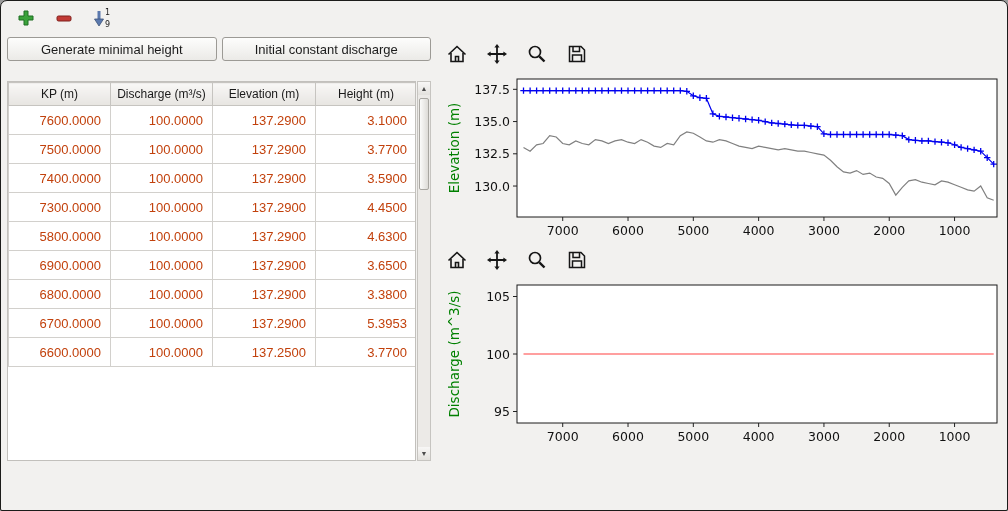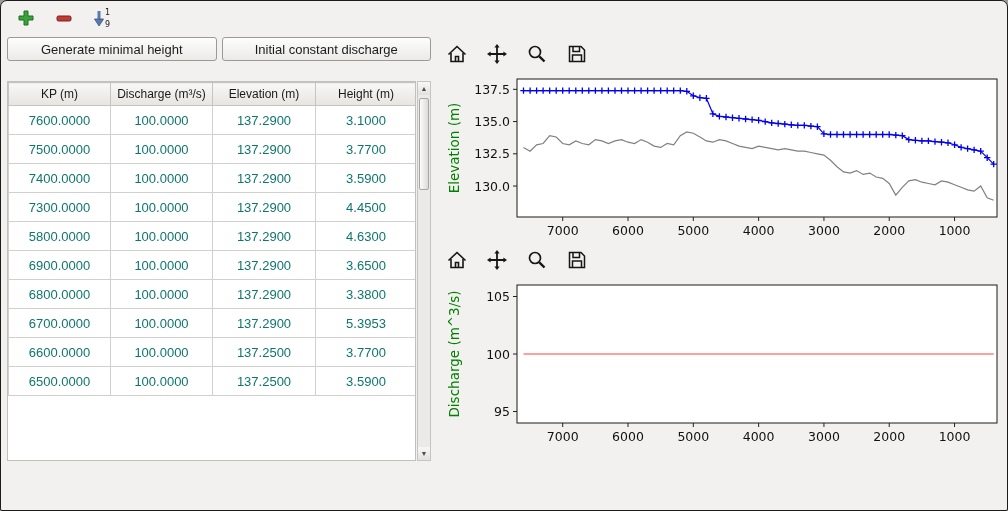--- a/index.html
+++ b/index.html
@@ -67,22 +67,22 @@
     height:23px;
     background:linear-gradient(#f8f7f6,#e7e5e1);
     border:1px solid #c6c4c0;
     font-weight:normal; font-size:12px; color:#1a1a1a;
     text-align:center; padding:0 2px;
   }
   td {
     height:29px;
     border:1px solid #d2d0cc;
     background:#fff;
-    font-size:13px; color:#0f766e;
-    padding:0 9px; text-align:center;
+    font-size:13px; color:#c2410c;
+    padding:0 9px; text-align:right;
   }
   
   .vscroll {
     width:14px; height:380px; margin-left:1px;
     background:#eceae7; border:1px solid #c6c4c0;
     position:relative;
     display:flex; flex-direction:column; justify-content:space-between;
     align-items:center;
   }
   .vscroll .arrow {
@@ -222,26 +222,20 @@
     <td>5.3953</td>
   </tr>
 
   <tr>
     <td>6600.0000</td>
     <td>100.0000</td>
     <td>137.2500</td>
     <td>3.7700</td>
   </tr>
 
-  <tr>
-    <td>6500.0000</td>
-    <td>100.0000</td>
-    <td>137.2500</td>
-    <td>3.5900</td>
-  </tr>
 </tbody>
           </table>
         </div>
         <div class="vscroll">
           <div class="arrow">▲</div>
           <div class="thumb"></div>
           <div class="arrow">▼</div>
         </div>
       </div>
     </div>

